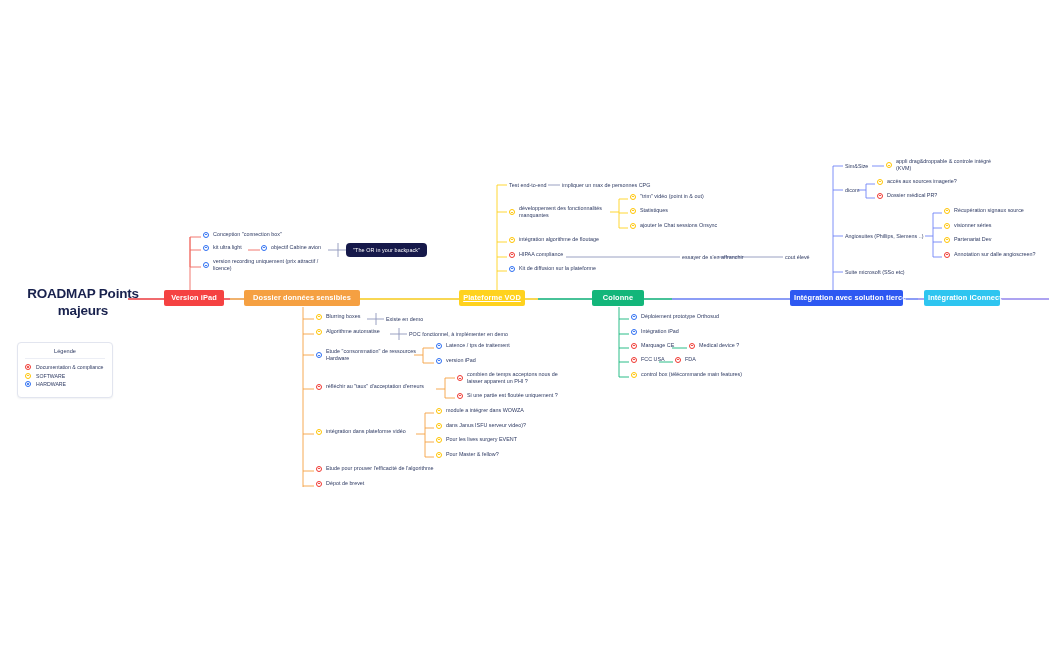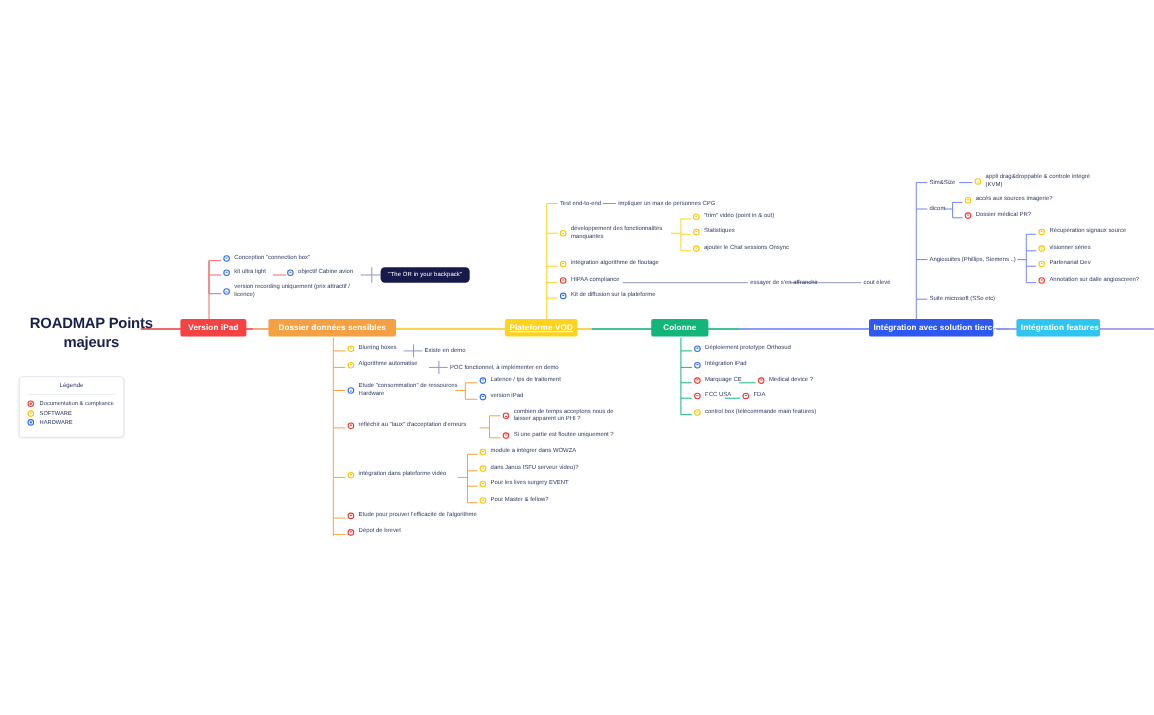--- a/index.html
+++ b/index.html
@@ -261,21 +261,21 @@
       <span class="bullet blue"></span>
       <span>HARDWARE</span>
     </div>
   </div>
 
   <div class="topic" style="left:164px; top:290px; width:60px; background:#f54242;">Version iPad</div>
   <div class="topic" style="left:244px; top:290px; width:116px; background:#f5a042;">Dossier données sensibles</div>
   <div class="topic" style="left:459px; top:290px; width:66px; background:#ffd21e;text-decoration:underline;">Plateforme VOD</div>
   <div class="topic" style="left:592px; top:290px; width:52px; background:#13b67a;">Colonne</div>
   <div class="topic" style="left:778px; top:290px; width:113px; background:#2d58f2;margin-left:12px;">Intégration avec solution tierce</div>
-  <div class="topic" style="left:924px; top:290px; width:76px; background:#2ec5f0;">Intégration features</div>
+  <div class="topic" style="left:924px; top:290px; width:76px; background:#2ec5f0;">Intégration iConnect</div>
 
   <div class="node" style="left:203px; top:231px;">
     <span class="bullet blue"></span>
     <span class="lbl">Conception "connection box"</span>
   </div>
   <div class="node" style="left:203px; top:244px;">
     <span class="bullet blue"></span>
     <span class="lbl">kit ultra light</span>
   </div>
   <div class="node" style="left:261px; top:244px;">

